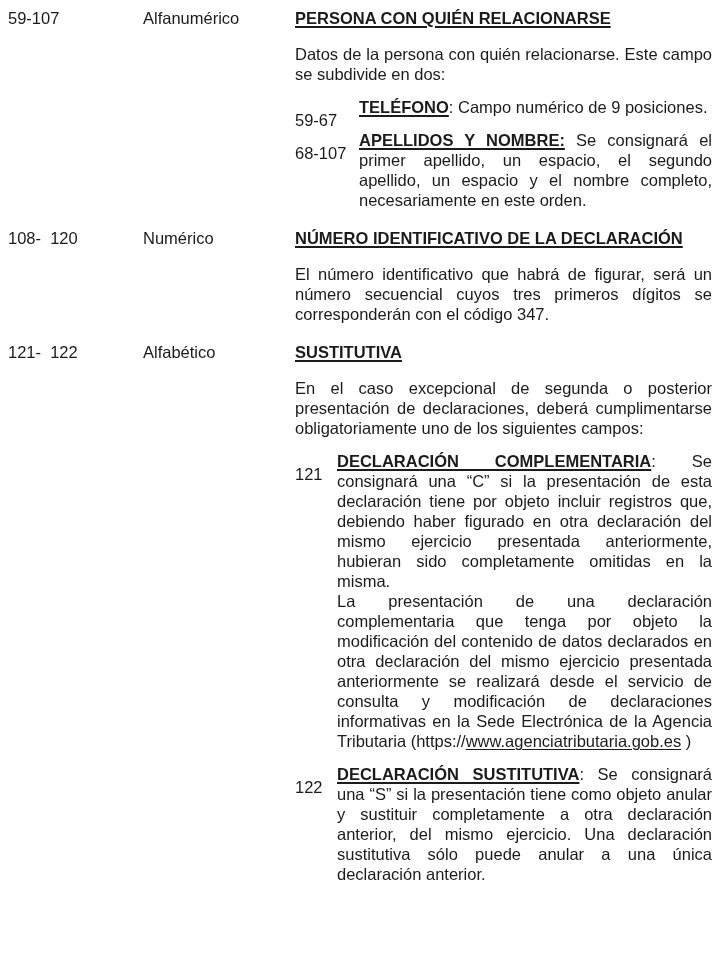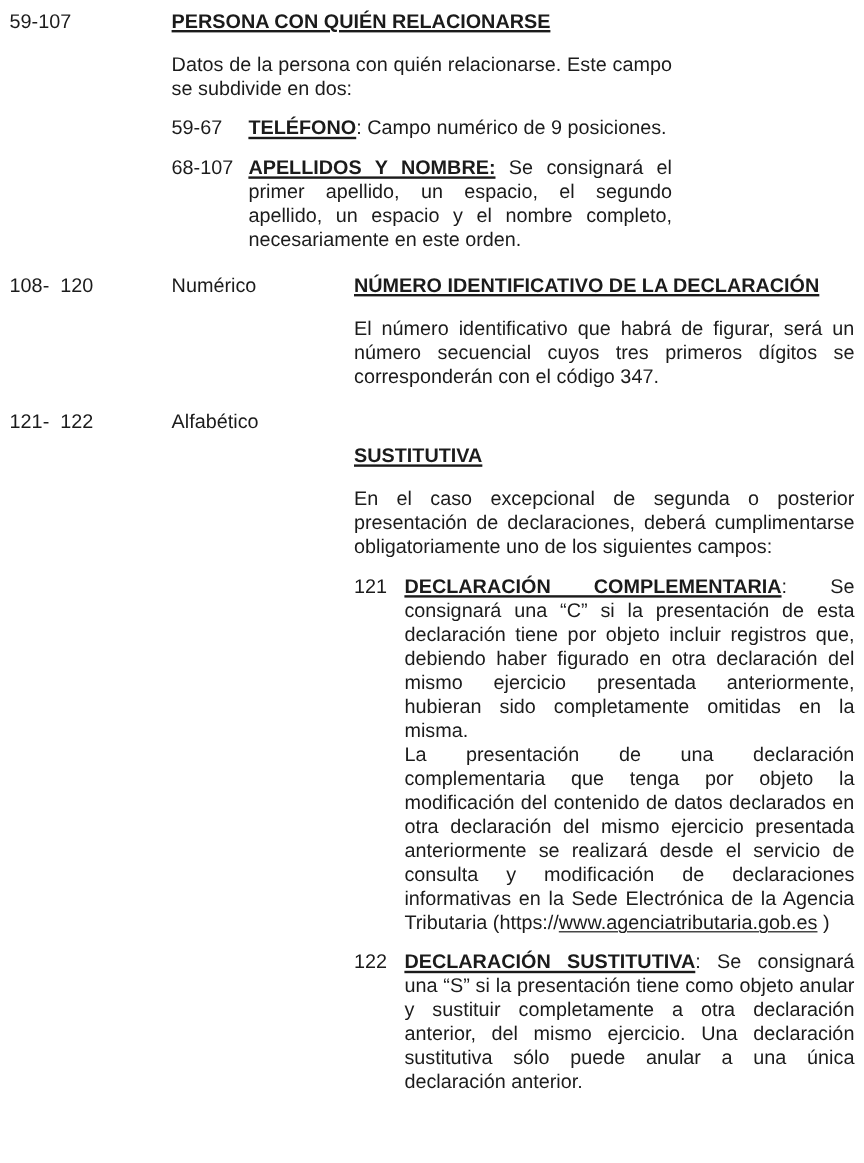--- a/index.html
+++ b/index.html
@@ -26,29 +26,29 @@
   .block + .block { margin-top: 13px; }
 
   .heading { font-weight: 700; margin: 0 0 16px 0; }
   .u {
     text-decoration: underline;
     text-decoration-thickness: 2px;
     text-underline-offset: 2px;
     text-align: center;
   }
   .hl1 { display: block; text-align: justify; text-align-last: justify; }
-  .hl2 { display: block; margin-top: 28px; }
+  .hl2 { display: block; }
 
   .para { margin: 0; text-align: justify; }
   p.cont { margin: 0; text-align: justify; }
 
   .subitem { position: relative; text-align: justify; }
   .subitem.s1pad { padding-left: 64px; }
   .subitem.s3pad { padding-left: 42px; }
-  .num { position: absolute; left: 0; top: 0; }
+  .num { position: absolute; left: 0; top: 13px; }
 
   .lbl {
     font-weight: 700;
     text-decoration: underline;
     text-decoration-thickness: 2px;
     text-underline-offset: 2px;
     margin-top: 46px;
   }
   .link {
     color: inherit;
@@ -57,20 +57,21 @@
     text-underline-offset: 2px;
   }
 </style>
 </head>
 <body>
 
 <div class="page">
 
   <section class="row">
     <div class="cell-range">59-107</div>
+    <div class="cell-type">Alfanumérico</div>
     <div class="content">
       <div class="heading block">
         <span class="u">PERSONA CON QUIÉN RELACIONARSE</span>
       </div>
       <p class="para block">Datos de la persona con quién relacionarse. Este campo se subdivide en dos:</p>
       <div class="subitem s1pad block">
         <span class="num">59-67</span>
         <span class="lbl">TELÉFONO</span><span>: Campo numérico de 9 posiciones.</span>
       </div>
       <div class="subitem s1pad block">

